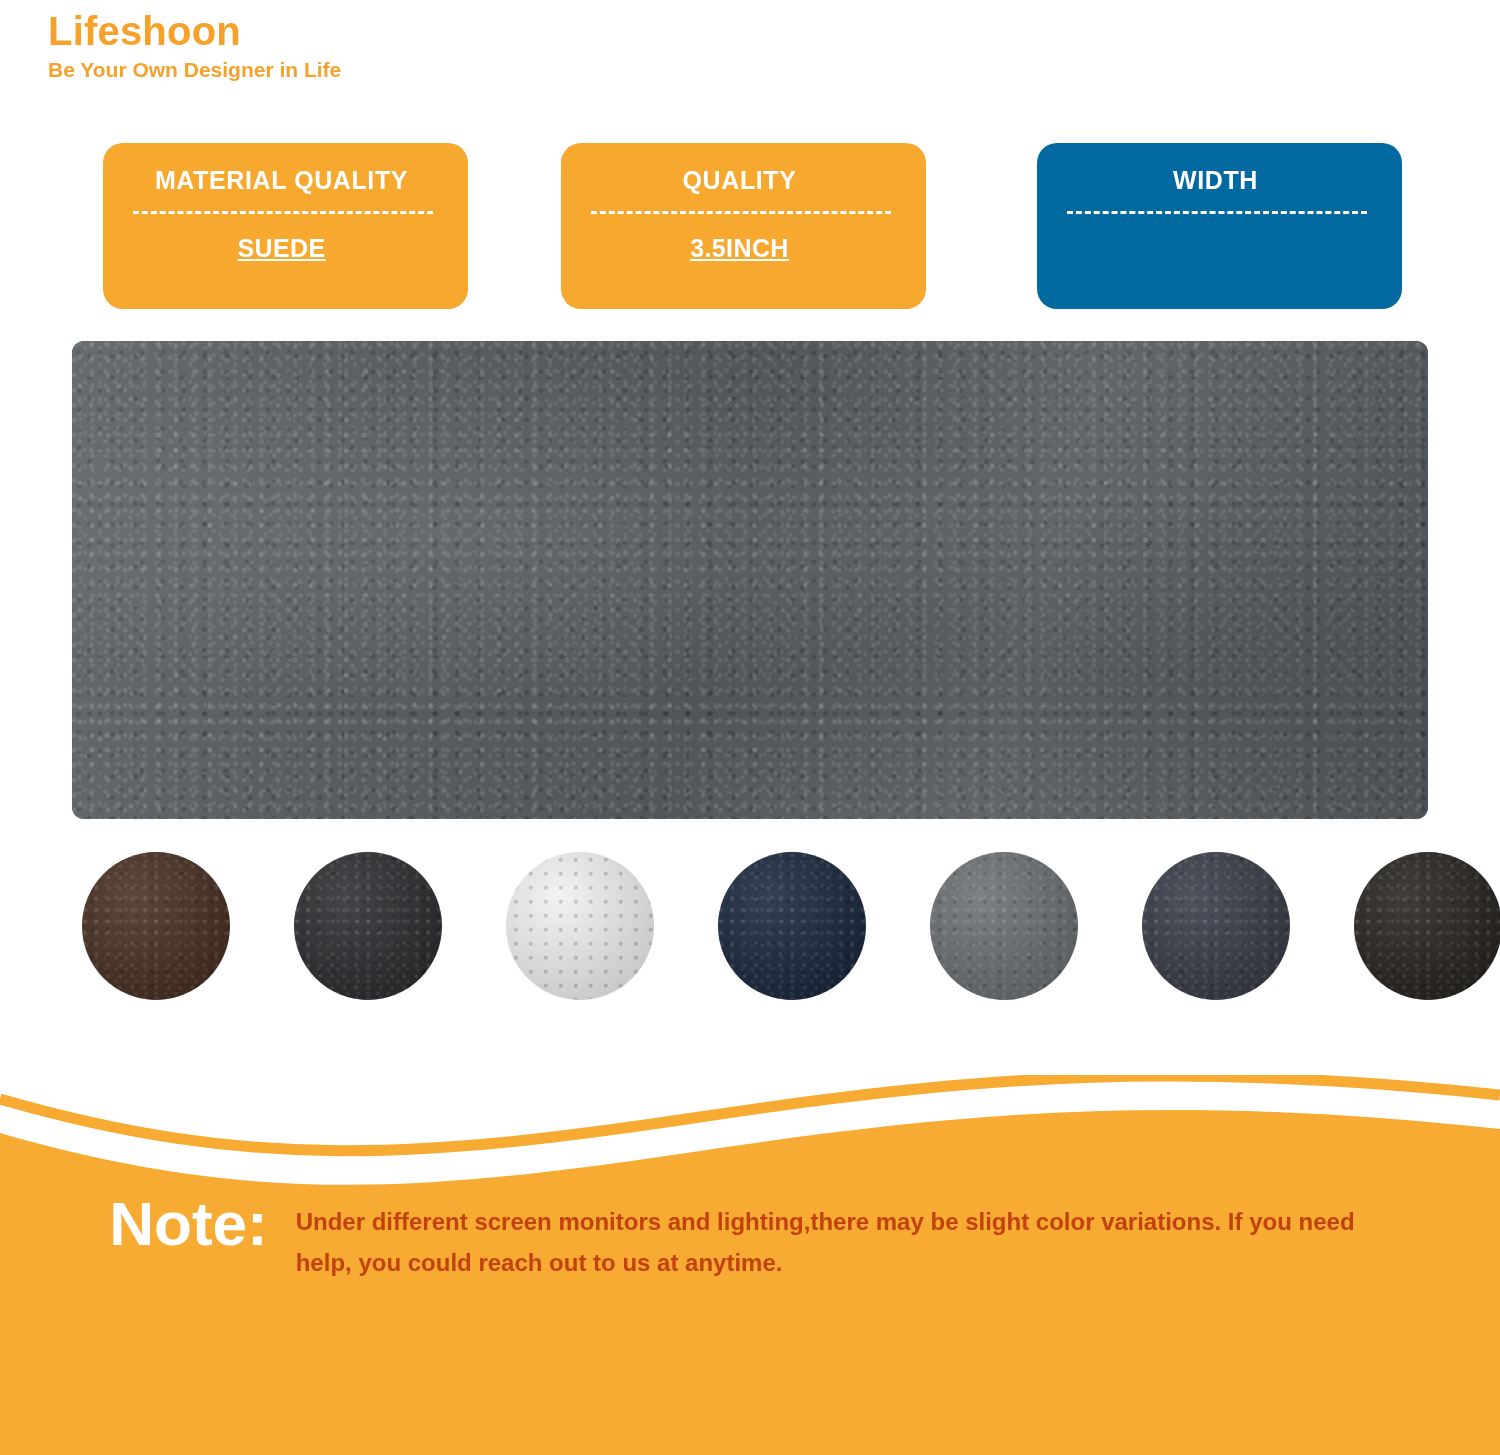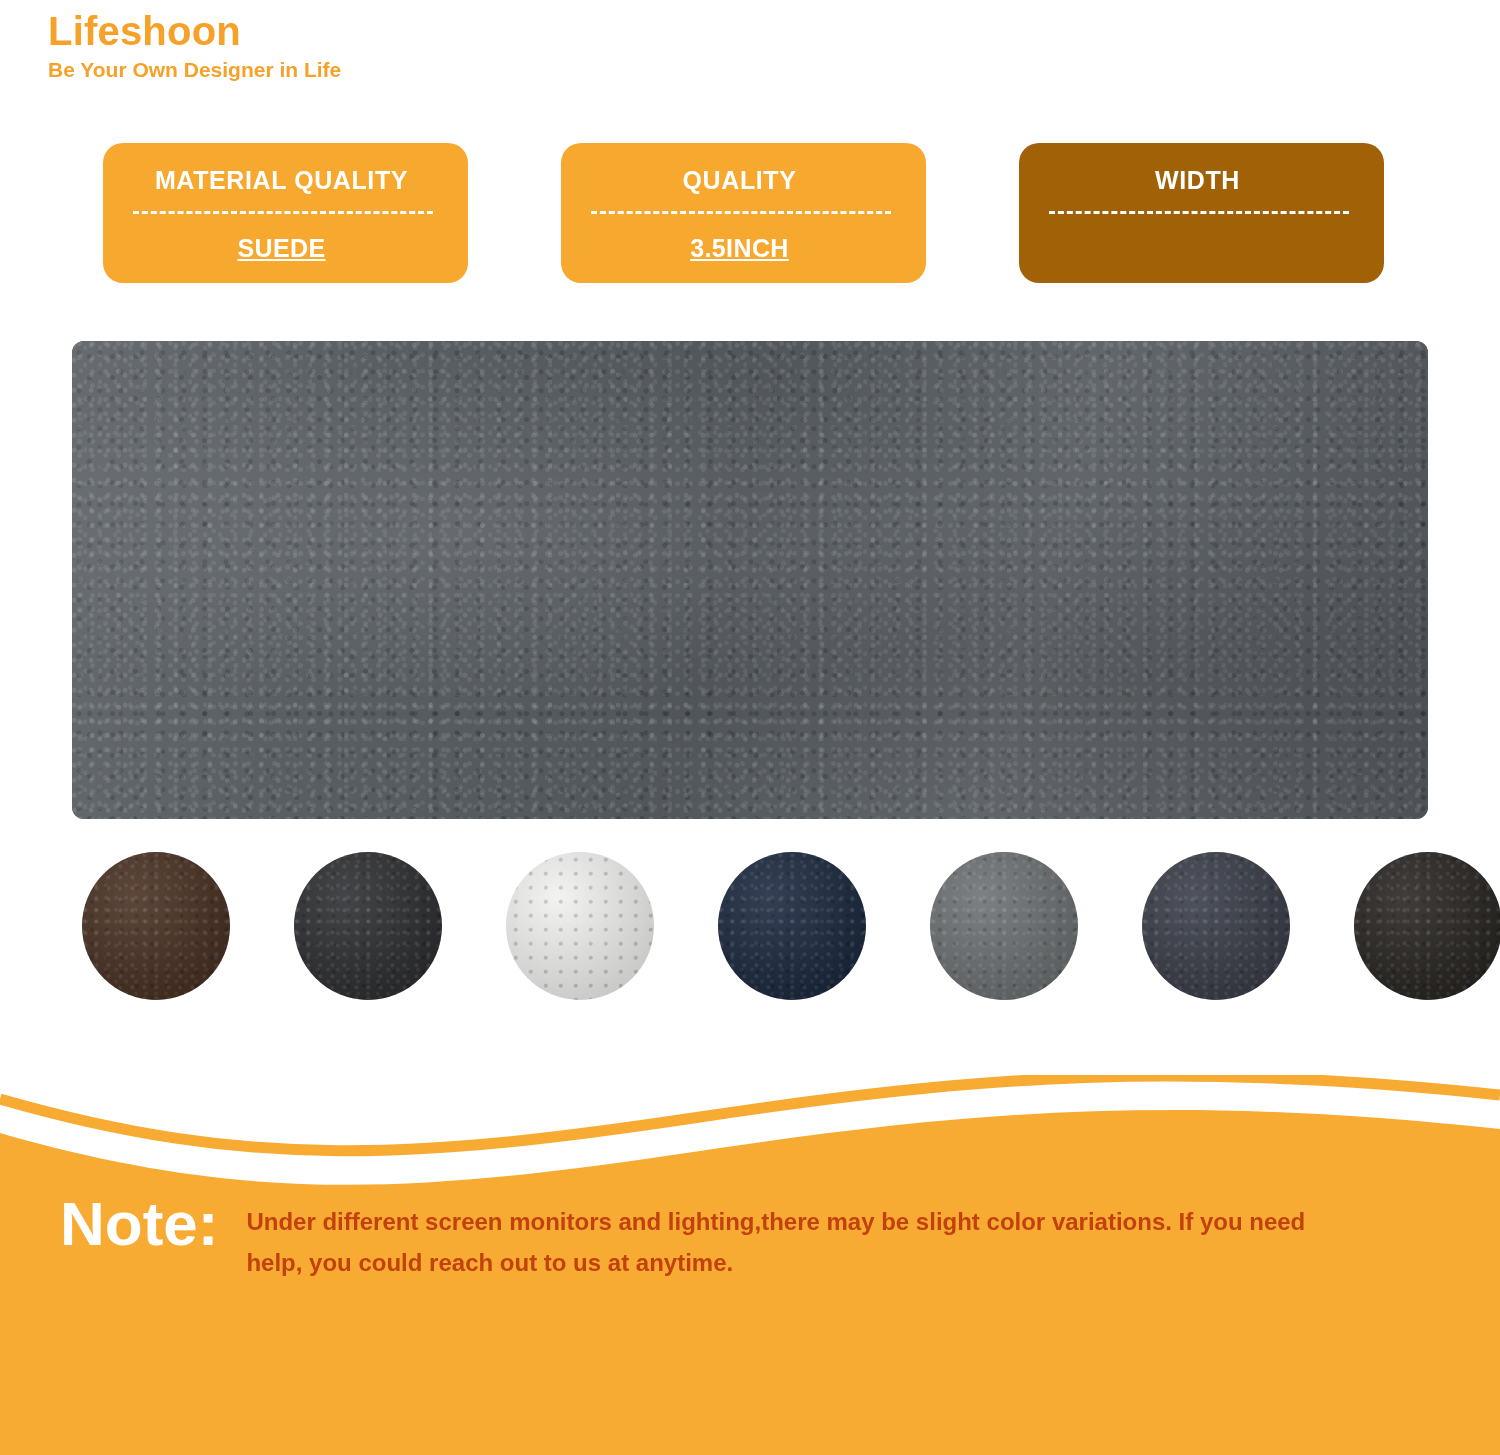--- a/index.html
+++ b/index.html
@@ -39,21 +39,21 @@
   
   .specs {
     position: absolute;
     left: 103px;
     top: 143px;
     display: flex;
     gap: 93px;
   }
   .spec-card {
     width: 365px;
-    height: 140px;
+    height: 166px;
     background: #f7a82e;
     border-radius: 20px;
     box-sizing: border-box;
     padding: 22px 38px 0 30px;
     text-align: center;
     color: #ffffff;
   }
   .spec-label {
     font-size: 25px;
     font-weight: bold;
@@ -153,20 +153,21 @@
     width: 1500px;
     height: 380px;
   }
   .note-content {
     position: absolute;
     left: 60px;
     top: 118px;
     width: 1400px;
     display: flex;
     align-items: flex-start;
+    justify-content: center;
   }
   .note-word {
     font-size: 62px;
     font-weight: bold;
     color: #ffffff;
     line-height: 1;
     flex: none;
     padding-right: 28px;
   }
   .note-text {
@@ -193,21 +194,21 @@
     <div class="spec-divider"></div>
     <div class="spec-value">SUEDE</div>
   </div>
 
   <div class="spec-card" style="background-color: rgb(247, 168, 46);">
     <div class="spec-label">QUALITY</div>
     <div class="spec-divider"></div>
     <div class="spec-value">3.5INCH</div>
   </div>
 
-  <div class="spec-card" style="background-color: #a16207;">
+  <div class="spec-card" style="background-color: #0369a1; margin-left: 18px;">
     <div class="spec-label">WIDTH</div>
     <div class="spec-divider"></div>
   </div>
 
 </div>
 
 <div class="product-image">
   <div class="product-texture" style="background-color: rgb(86, 91, 96);"></div>
   <div class="product-sheen"></div>
 </div>

